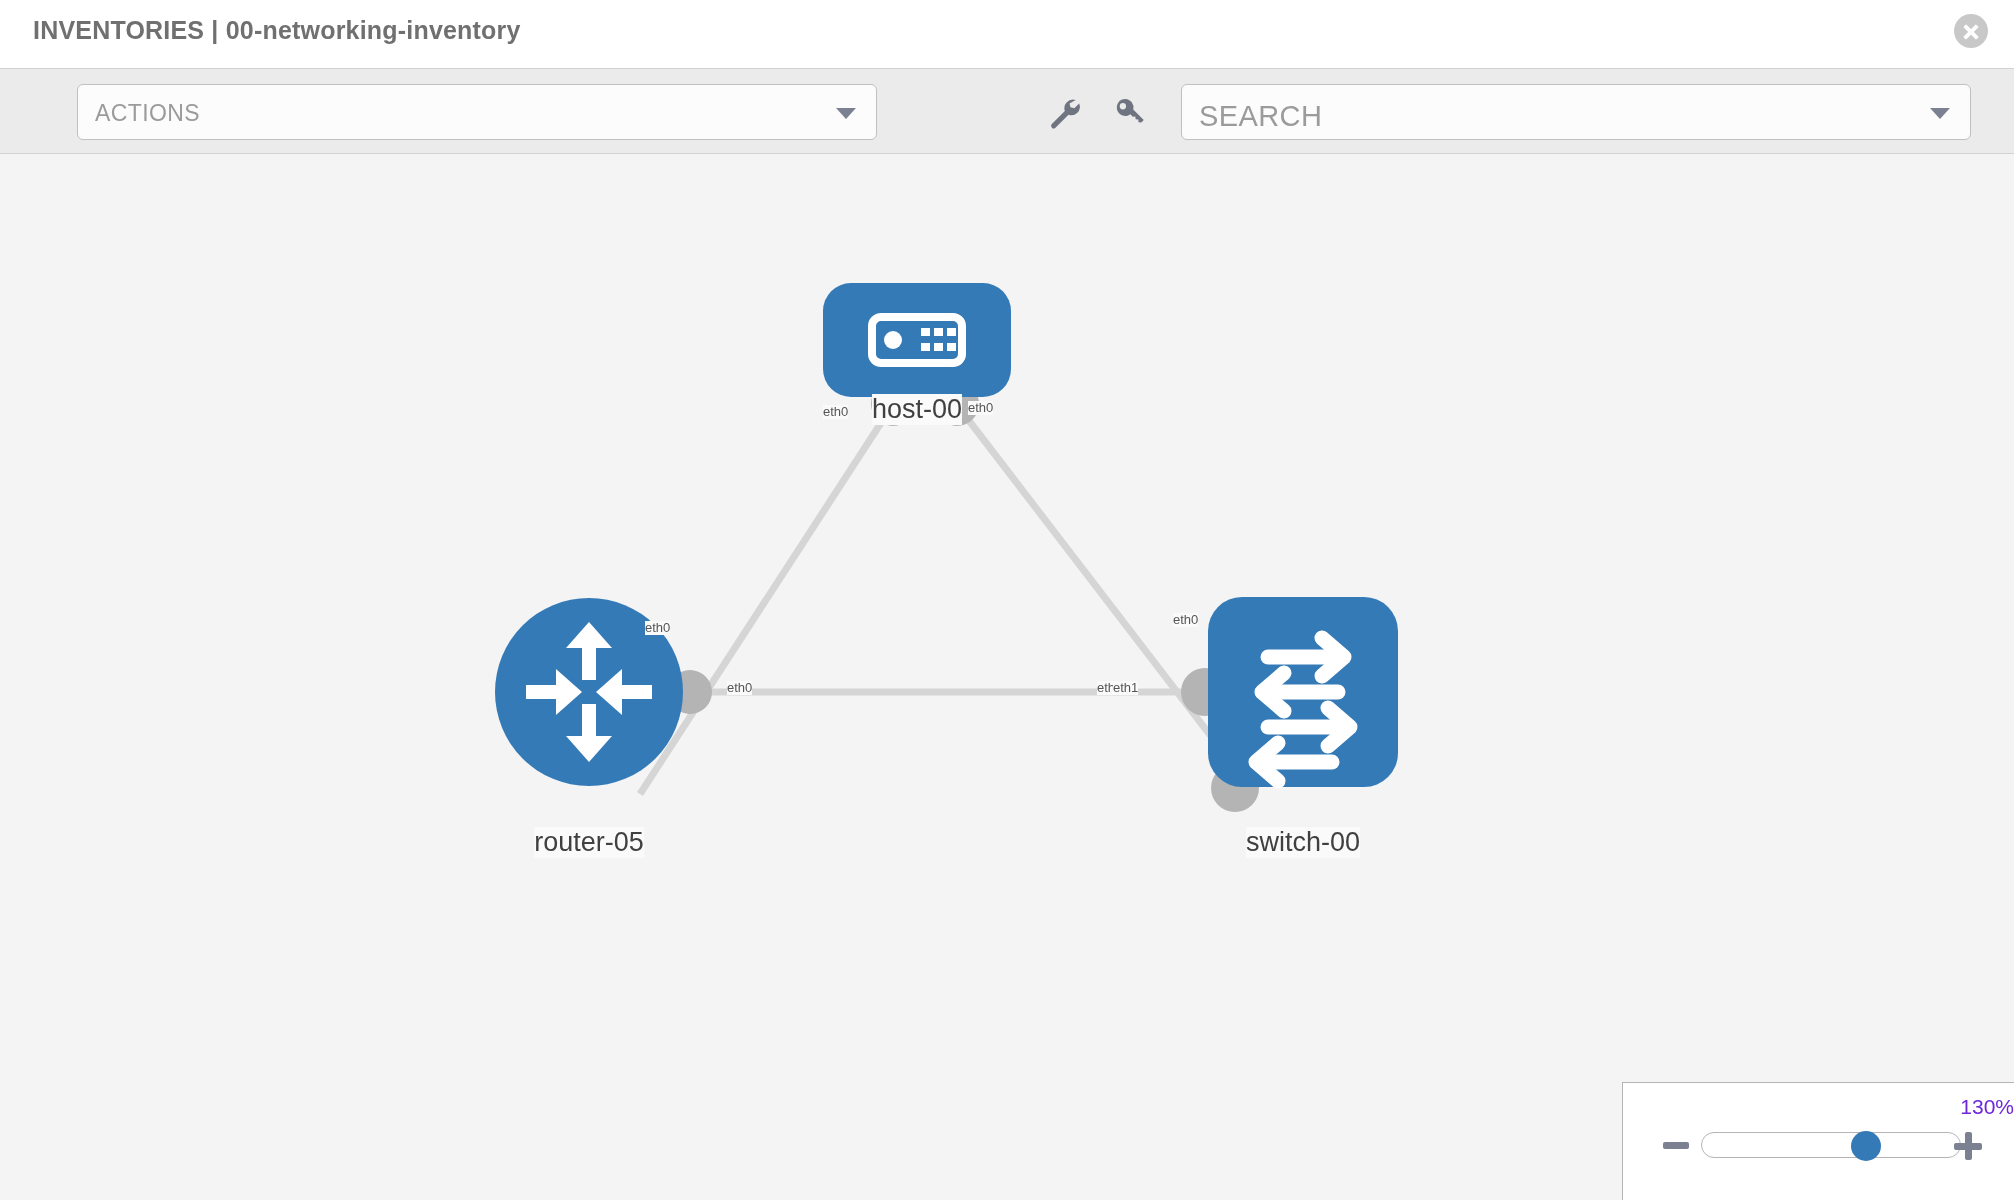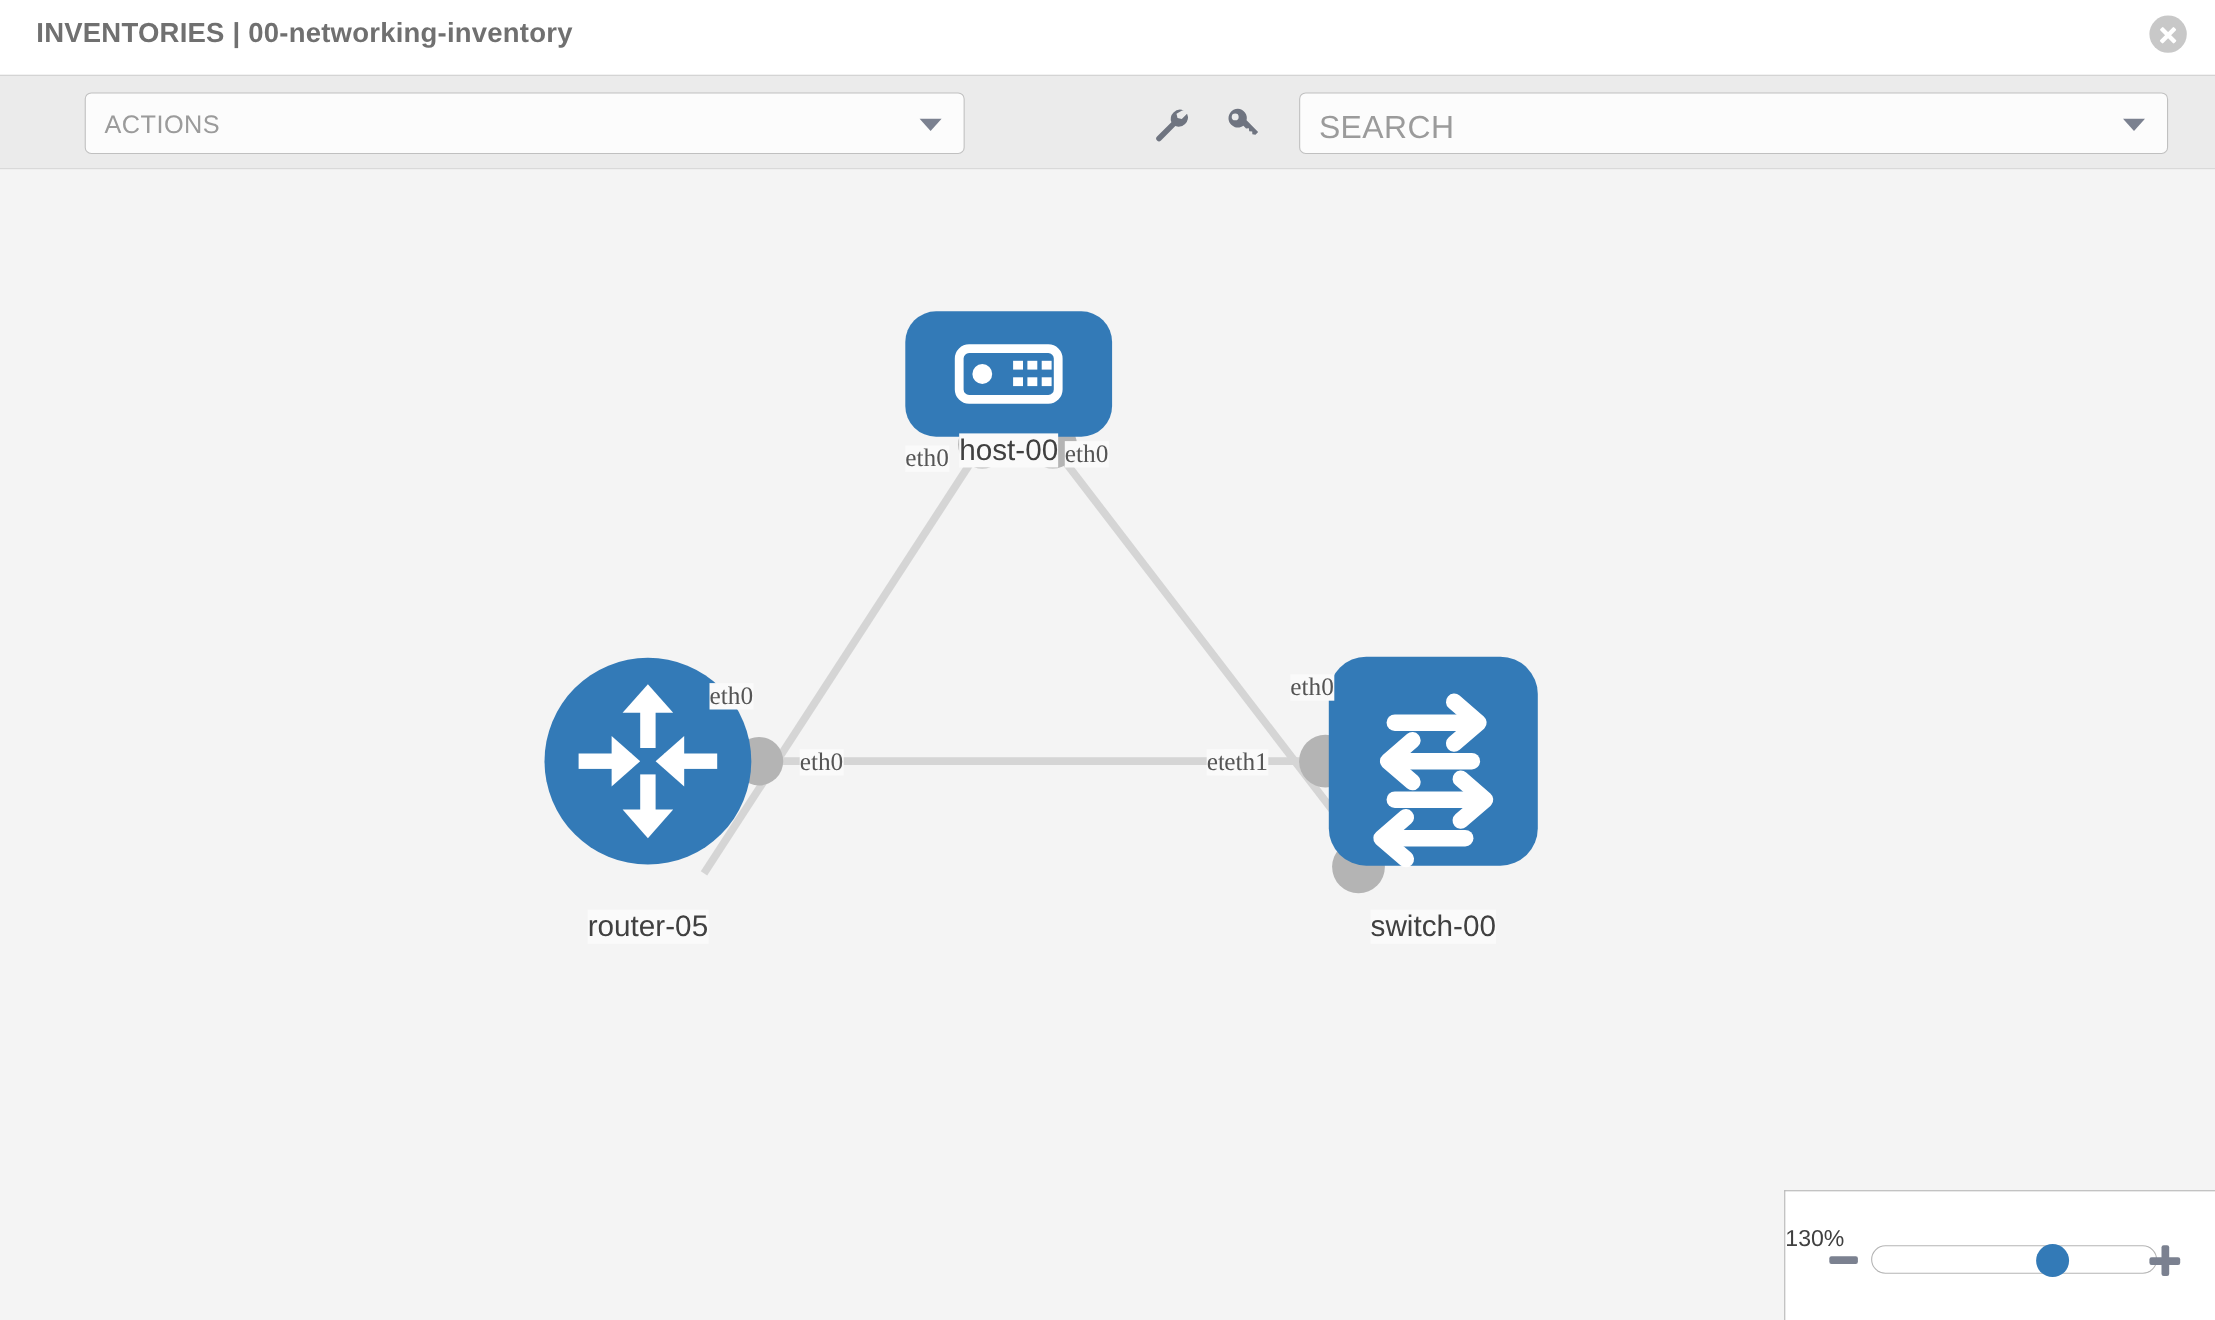--- a/index.html
+++ b/index.html
@@ -149,49 +149,47 @@
   .node-label {
     position: absolute;
     font-size: 27px;
     color: #404040;
     background: #fafafa;
     white-space: nowrap;
     transform: translateX(-50%);
   }
   .iface-label {
     position: absolute;
-    font-size: 23px;
+    font-size: 13px;
     color: #555555;
     background: #fafafa;
     white-space: nowrap;
     line-height: 1.05;
-    font-family: Liberation Serif, serif;
   }
 
   
   .zoom-panel {
     position: absolute;
     left: 1622px;
     top: 1082px;
     width: 392px;
     height: 118px;
     background: #ffffff;
     border: 1px solid #b5b5b5;
     border-right: none;
     border-bottom: none;
     box-sizing: border-box;
   }
   .zoom-value {
     position: absolute;
     top: 12px;
     left: 0; right: 0;
-    text-align: left;
+    text-align: right;
     font-size: 21px;
-    color: #404040;
-    margin-top: 20px;
+    color: #6d28d9;
   }
   .zoom-minus {
     position: absolute;
     left: 40px;
     top: 59px;
     width: 26px;
     height: 7px;
     background: #7b8190;
     border-radius: 2px;
     cursor: pointer;

